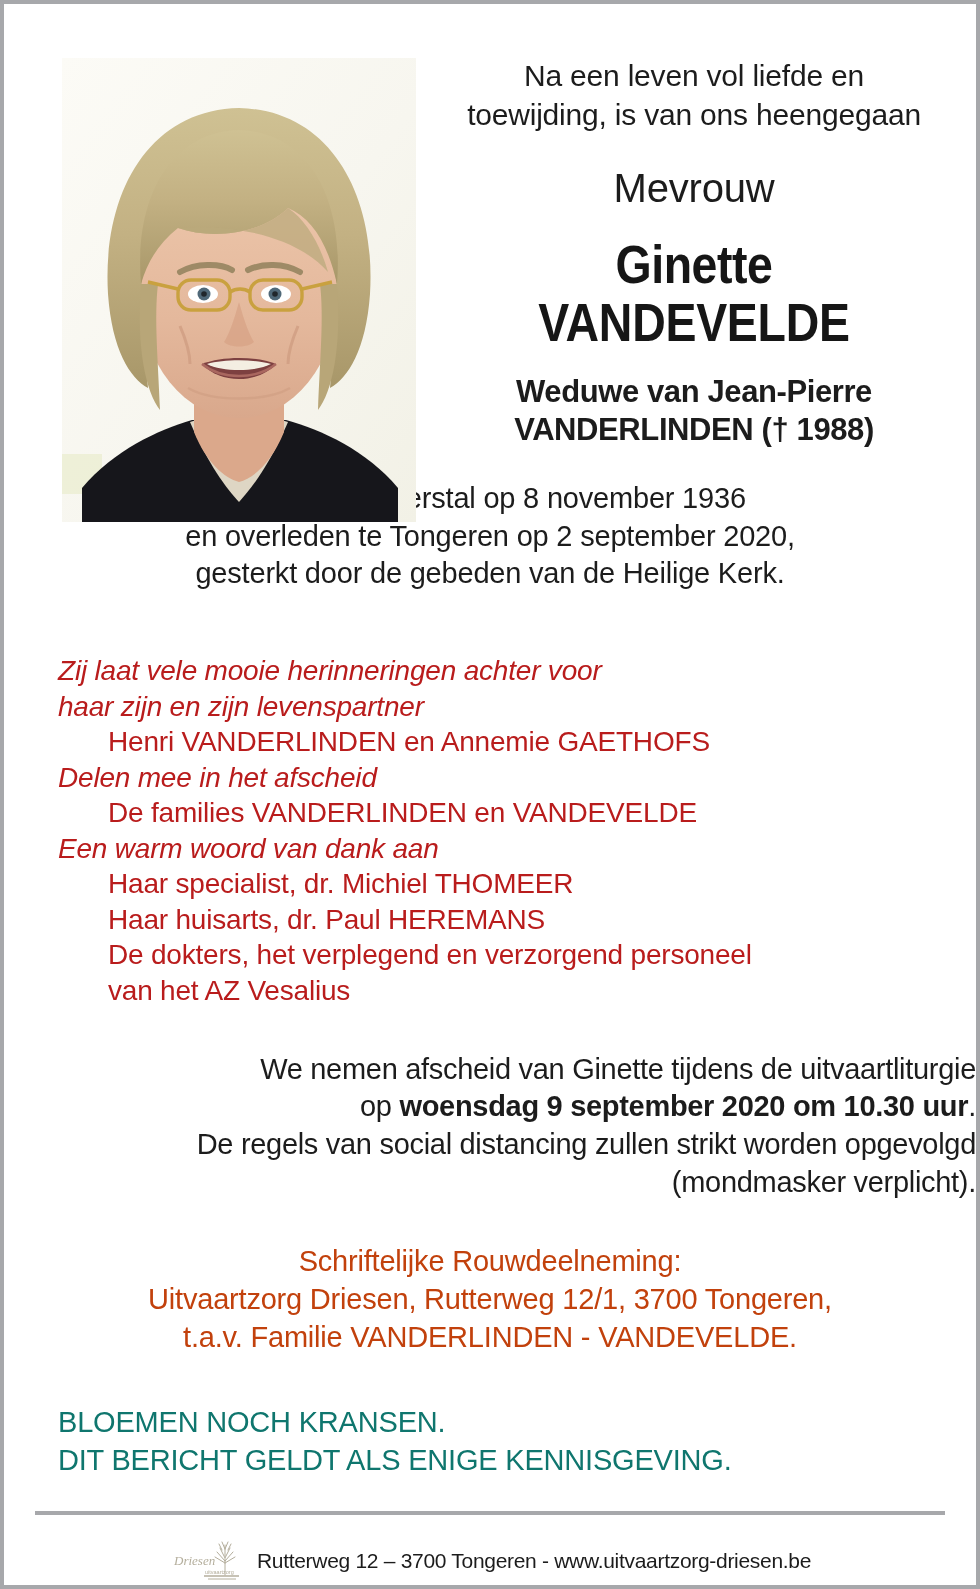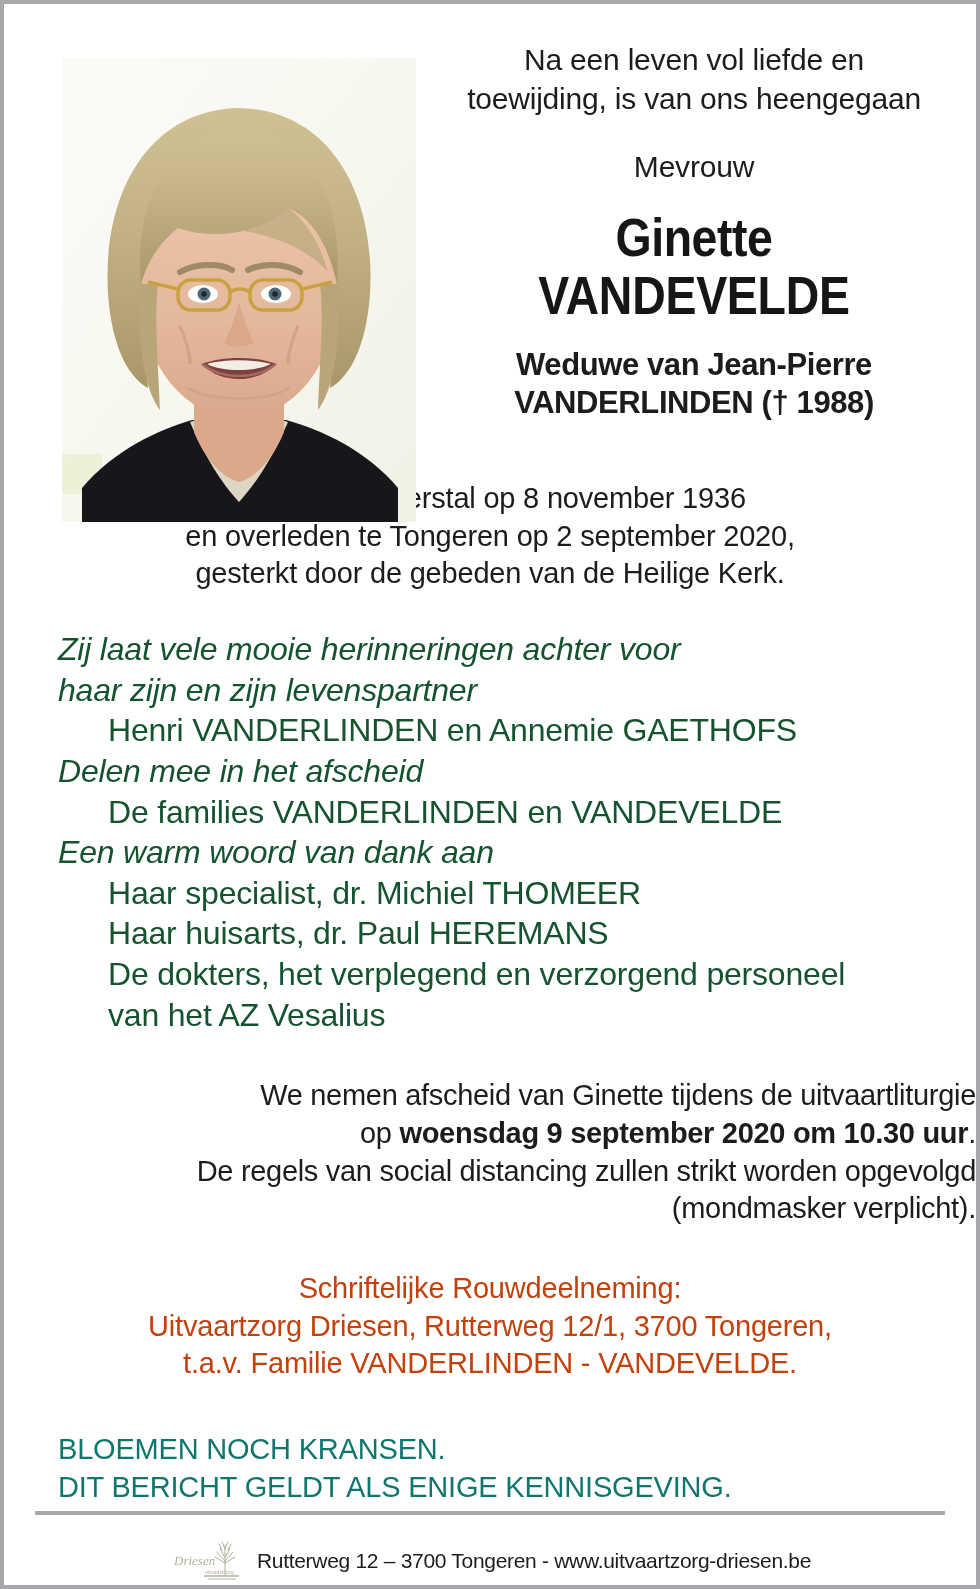--- a/index.html
+++ b/index.html
@@ -45,25 +45,25 @@
     left: 420px;
     top: 0;
     width: 540px;
     text-align: center;
   }
 
   .lead {
     font-size: 30px;
     line-height: 1.30;
     color: #1c1c1c;
-    padding-top: 36px;
+    padding-top: 52px;
     letter-spacing: -0.2px;
   }
   .mevrouw {
-    font-size: 30px;
+    font-size: 40px;
     color: #1c1c1c;
     margin-top: 32px;
     letter-spacing: -0.2px;
   }
   .given {
     font-size: 54px;
     font-weight: 700;
     color: #161616;
     margin-top: 26px;
     letter-spacing: -0.5px;
@@ -93,26 +93,26 @@
     text-align: center;
     font-size: 29px;
     line-height: 1.30;
     color: #1c1c1c;
     margin-top: 6px;
     letter-spacing: -0.2px;
   }
 
   
   .family {
-    margin-top: 36px;
+    margin-top: 60px;
     padding-left: 54px;
     padding-right: 30px;
-    font-size: 32px;
+    font-size: 28px;
     line-height: 1.27;
-    color: #14532d;
+    color: #b91c1c;
     letter-spacing: -0.2px;
   }
   .family .hdr { font-style: italic; }
   .family .names { padding-left: 50px; }
 
   
   .service {
     margin-top: 42px;
     text-align: right;
     font-size: 29px;

